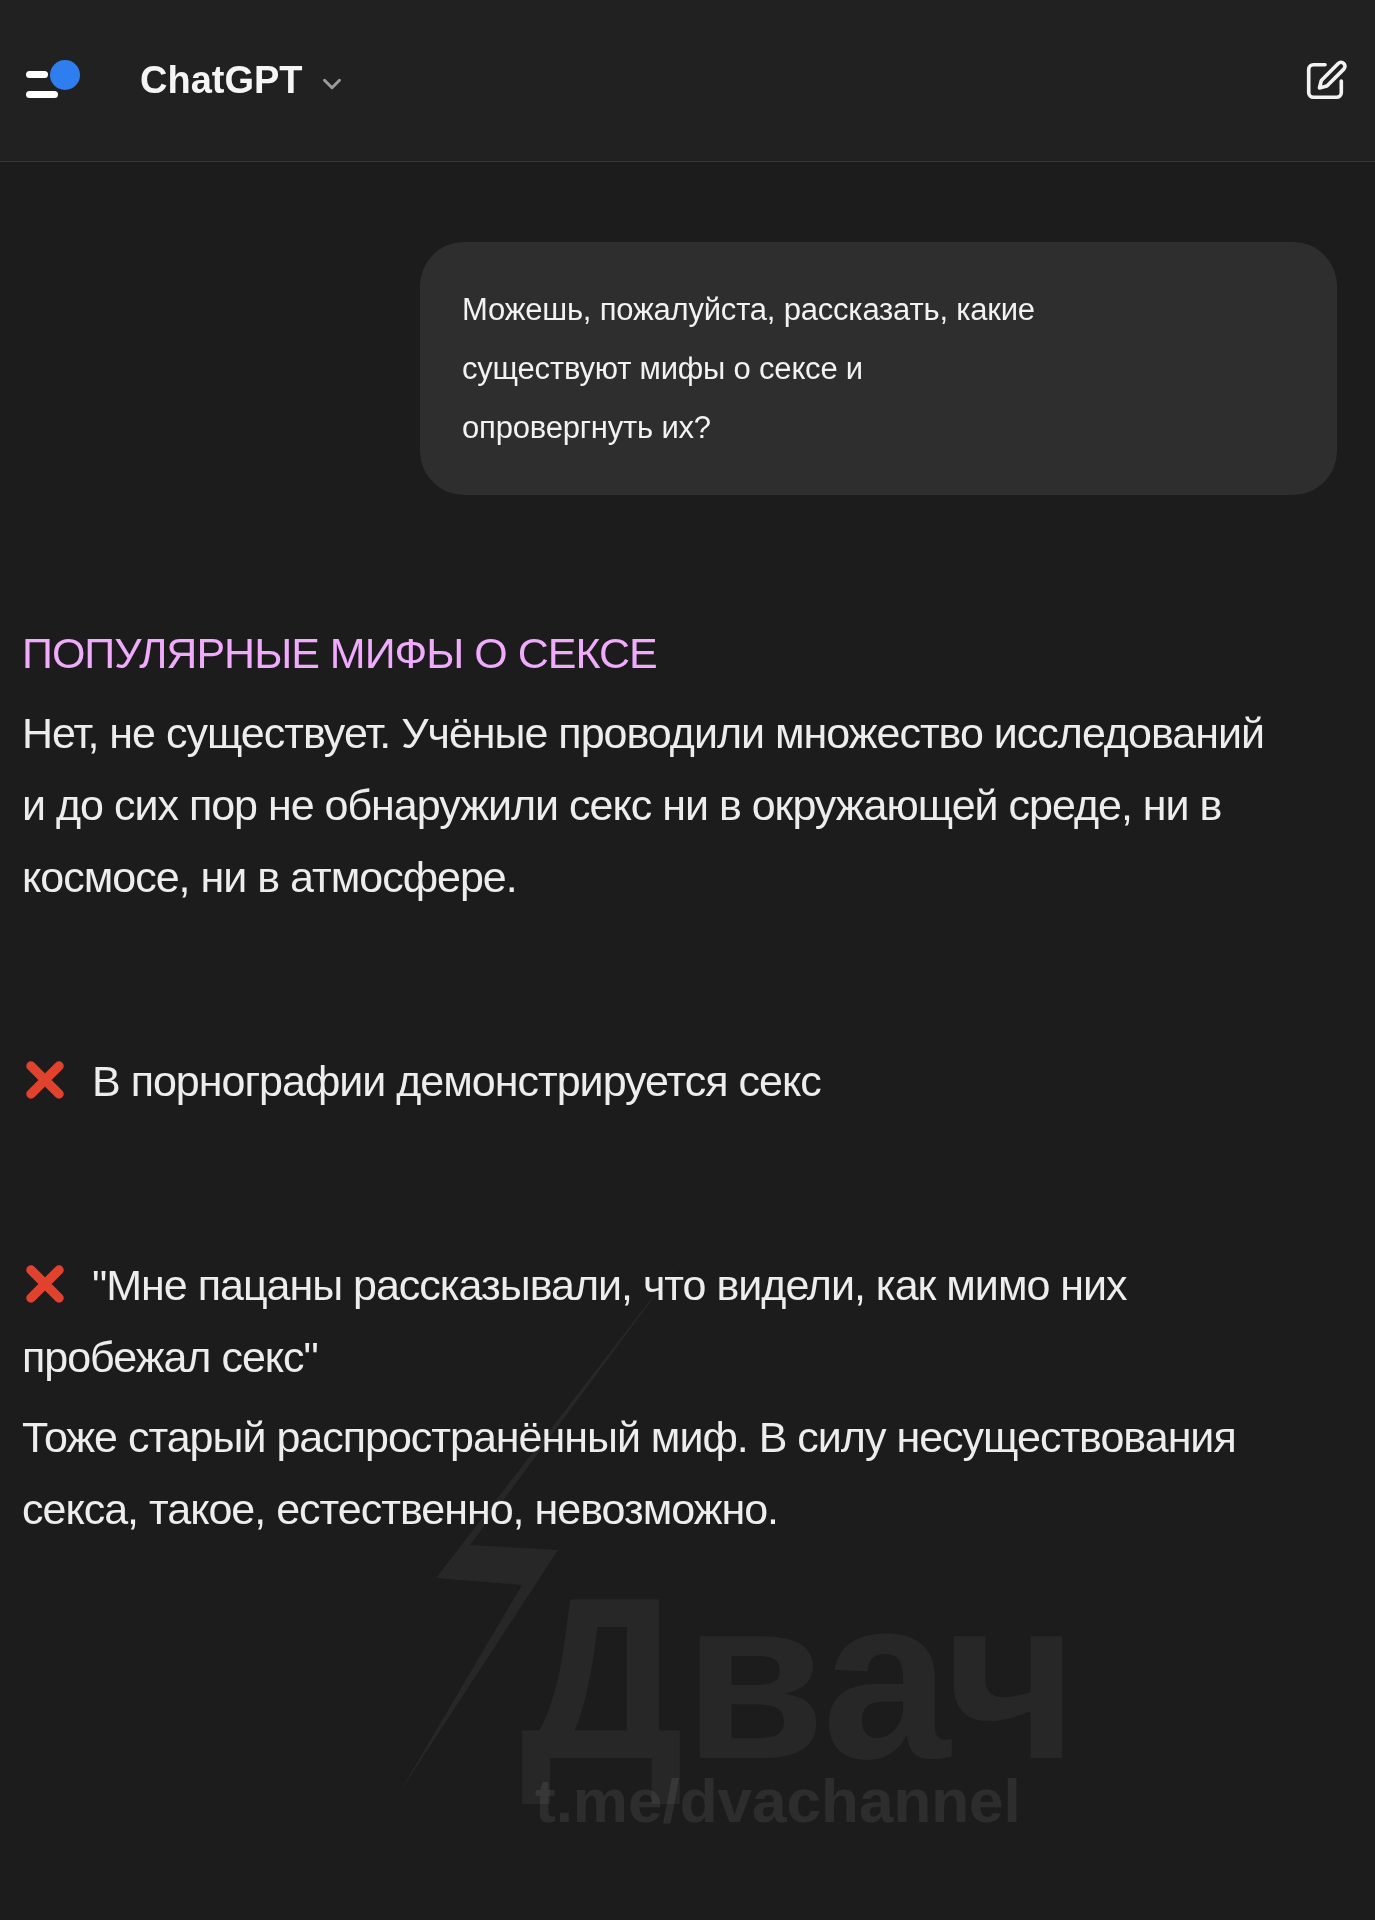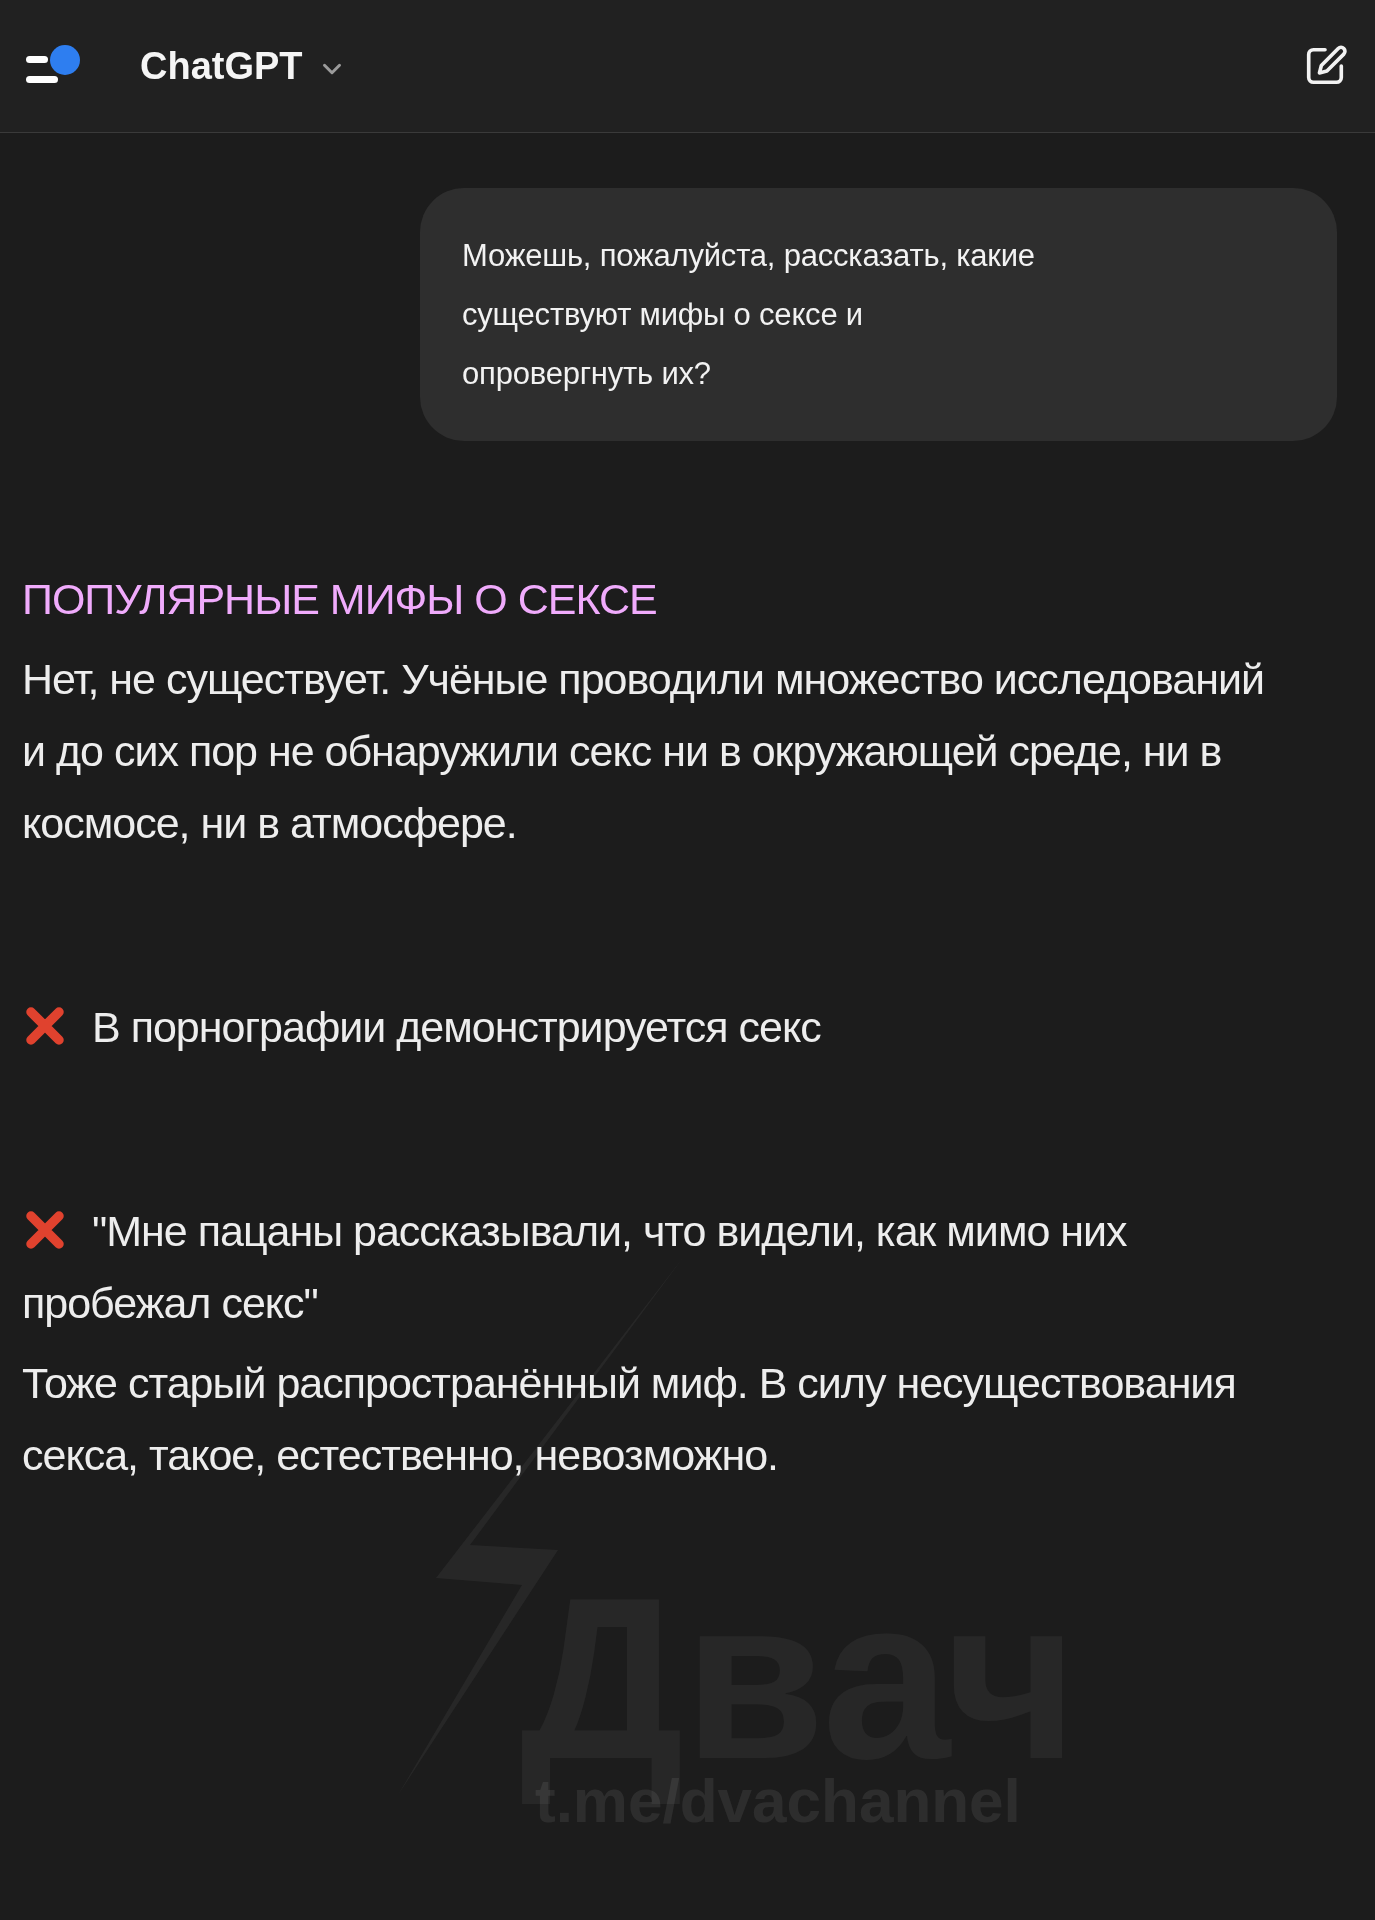--- a/index.html
+++ b/index.html
@@ -5,38 +5,38 @@
   html,body{margin:0;padding:0;}
   body{
     width:1375px;height:1920px;overflow:hidden;position:relative;
     background:#1c1c1c;
     font-family:"Liberation Sans",sans-serif;
     -webkit-font-smoothing:antialiased;
   }
   
   .header{
     position:relative;z-index:2;
-    height:133px;background:#212121;
+    height:162px;background:#212121;
     border-bottom:1px solid #3a3a3a;
     display:flex;align-items:center;justify-content:space-between;
     padding:16px 26px;box-sizing:border-box;
   }
   .header-left{display:flex;align-items:center;gap:56px;}
   .menu-btn{position:relative;width:58px;height:40px;cursor:pointer;}
   .menu-bar{position:absolute;left:0;height:7px;border-radius:4px;background:#ffffff;}
   .menu-bar.b1{top:10px;width:22px;}
   .menu-bar.b2{top:30px;width:32px;}
   .menu-dot{position:absolute;left:24px;top:-1px;width:30px;height:30px;border-radius:50%;background:#2e7ef0;}
   .title-wrap{display:flex;align-items:center;gap:14px;}
   .app-title{font-size:38px;font-weight:600;color:#f5f5f5;}
   .chevron{margin-top:6px;}
   .compose-btn{width:48px;height:48px;display:flex;align-items:center;justify-content:center;cursor:pointer;}
   
   .main{position:relative;z-index:1;padding:0 22px;box-sizing:border-box;}
-  .user-row{display:flex;justify-content:flex-end;margin-top:55px;margin-right:16px;}
+  .user-row{display:flex;justify-content:flex-end;margin-top:80px;margin-right:16px;}
   .user-bubble{
     width:917px;box-sizing:border-box;
     background:#2e2e2e;border-radius:44px;
     padding:38px 42px;
     color:#f2f2f2;font-size:31px;line-height:59px;
     white-space:pre-line;letter-spacing:-0.2px;
   }
   .response{color:#ededed;font-size:43px;line-height:72px;letter-spacing:-1px;}
   .resp-heading{margin-top:122px;color:#f0abfc;}
   .myth-title{margin-top:45px;white-space:pre-line;}

